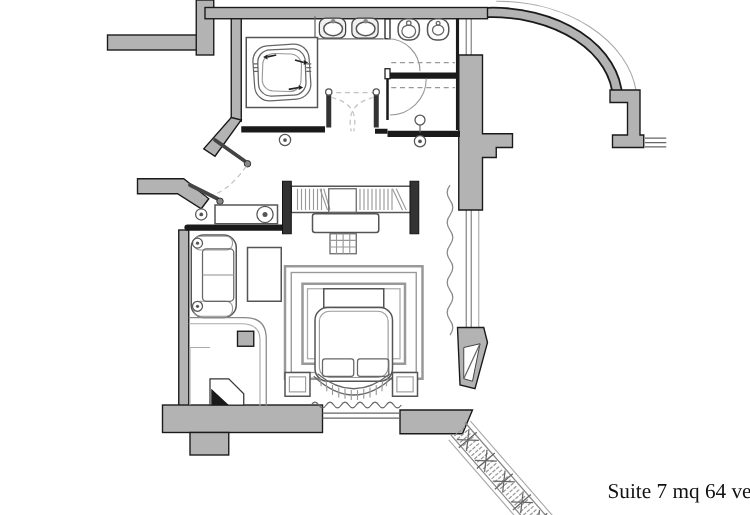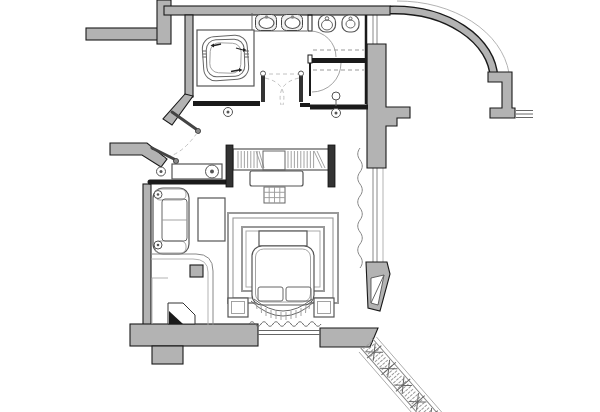--- a/index.html
+++ b/index.html
@@ -239,13 +239,14 @@
     <path d="M2,4 H103 M2,8 H103 M2,12 H103" stroke="#999" stroke-width="3" stroke-dasharray="1 2.5" fill="none"></path>
     <path class="f2" d="M6,1 L18,14 M6,14 L18,1 M12,-2 V17"></path>
     <path class="f2" d="M28,1 L40,14 M28,14 L40,1 M34,-2 V17"></path>
     <path class="f2" d="M50,1 L62,14 M50,14 L62,1 M56,-2 V17"></path>
     <path class="f2" d="M72,1 L84,14 M72,14 L84,1 M78,-2 V17"></path>
     <path class="f2" d="M92,1 L104,14 M92,14 L104,1 M98,-2 V17"></path>
   </g>
 
 </svg>
 
+<div id="plan-title">Suite 7 mq 64 ve</div>
 </div>
 
 </body></html>

